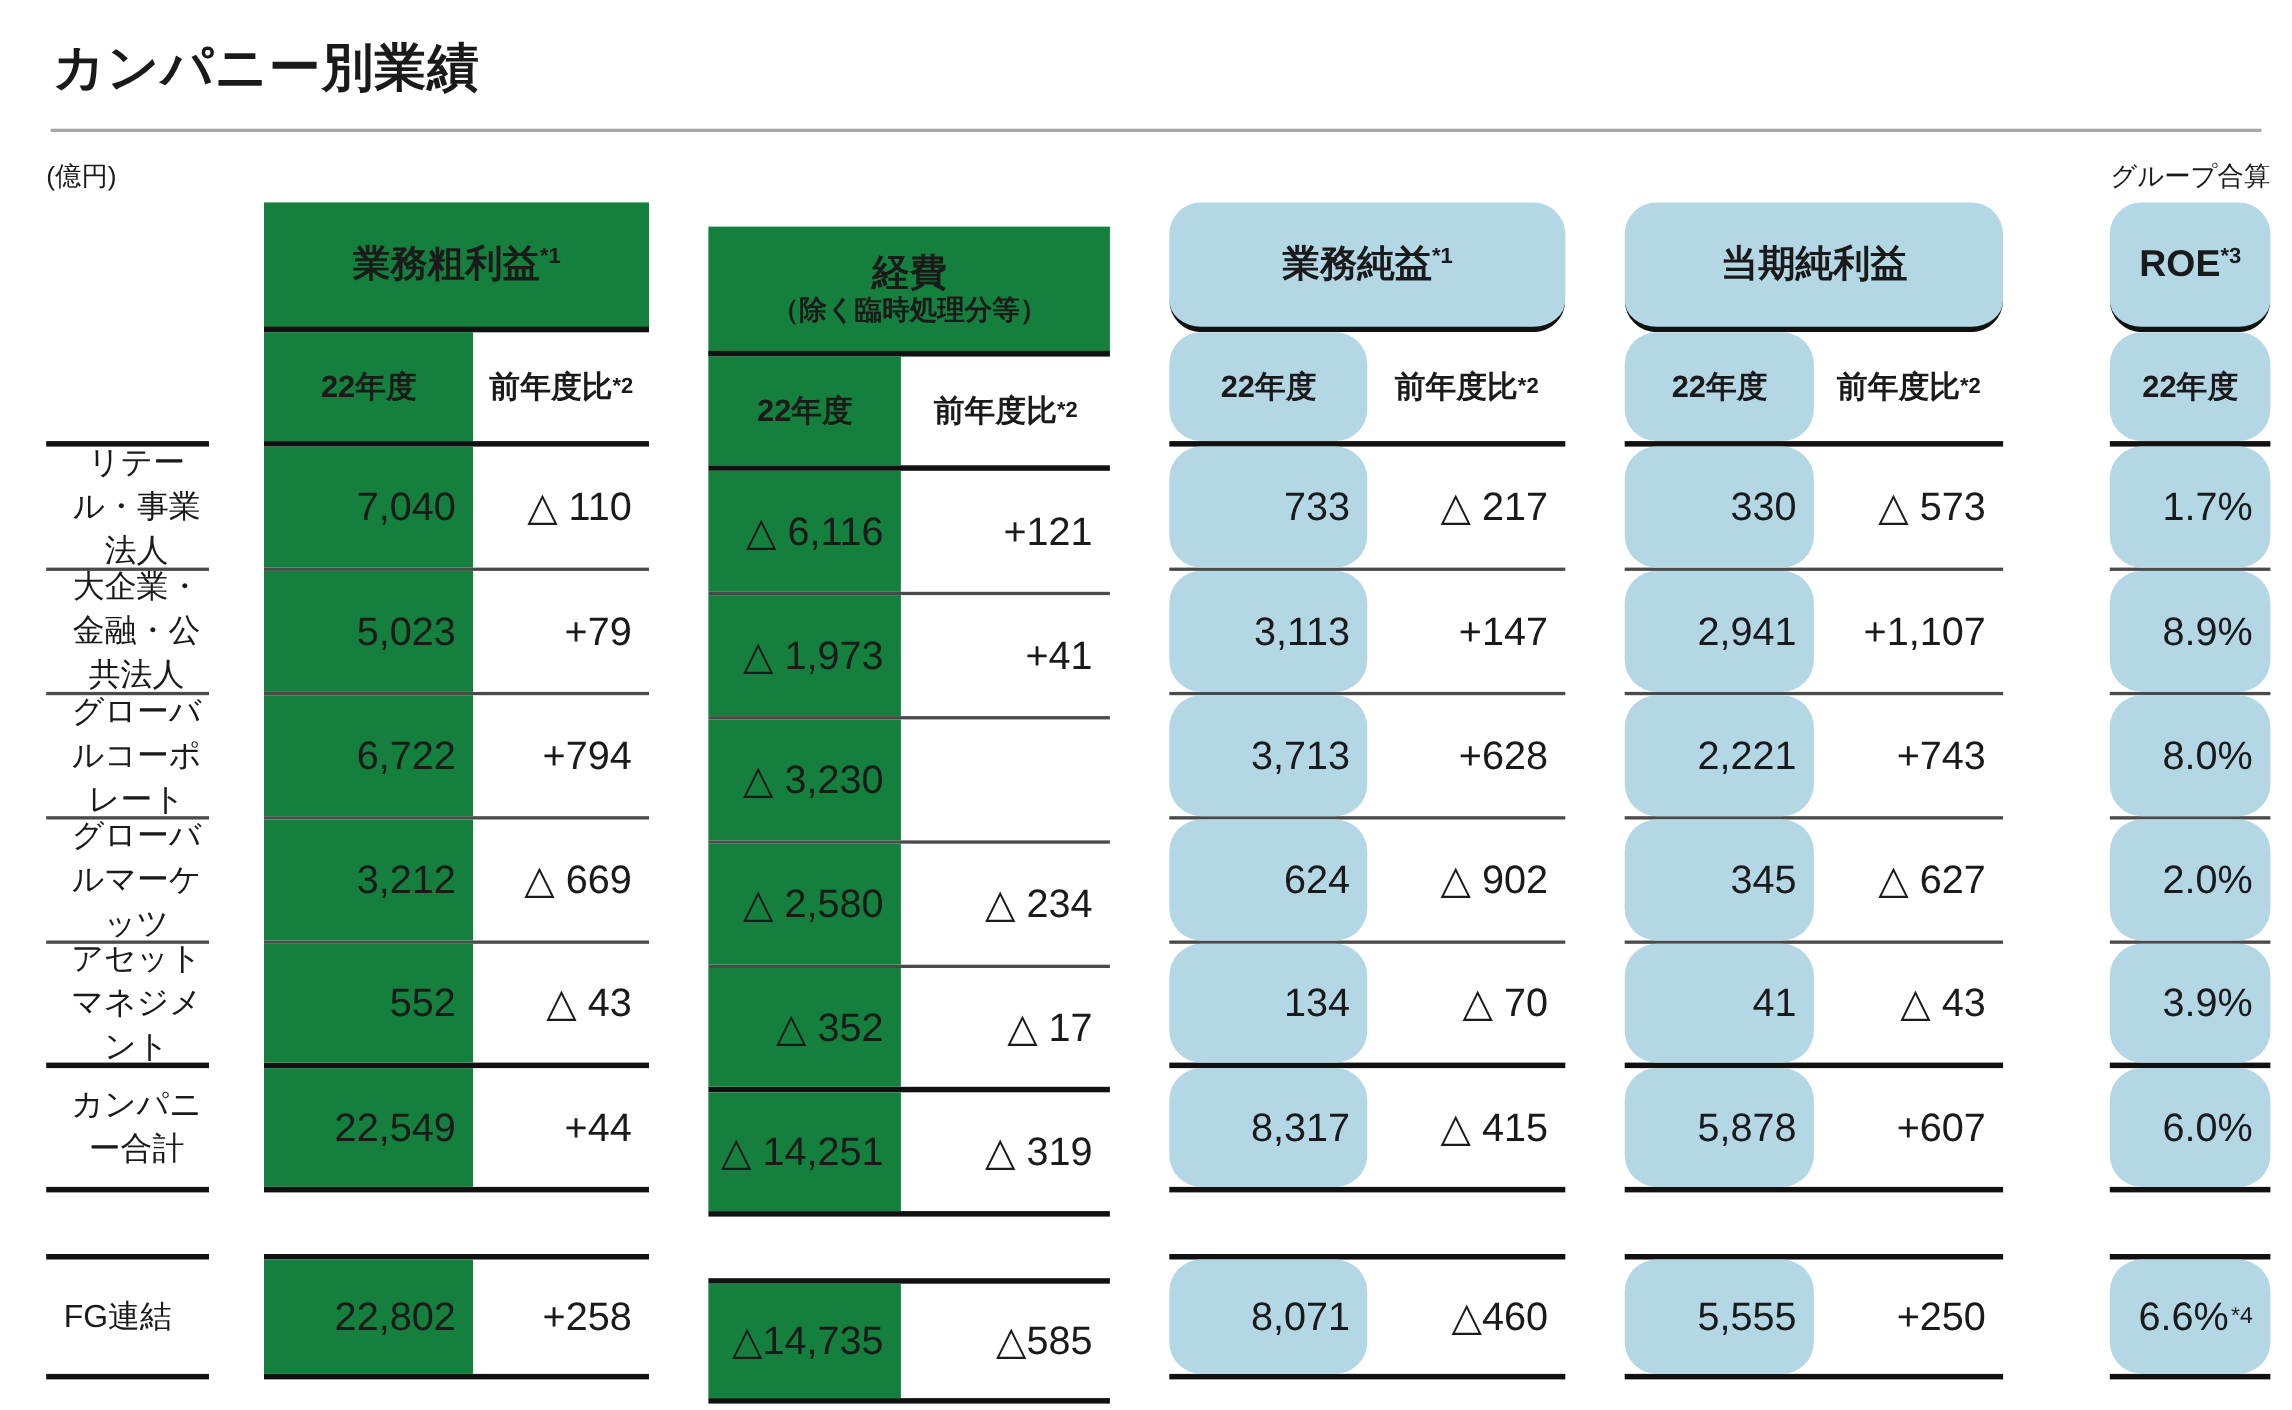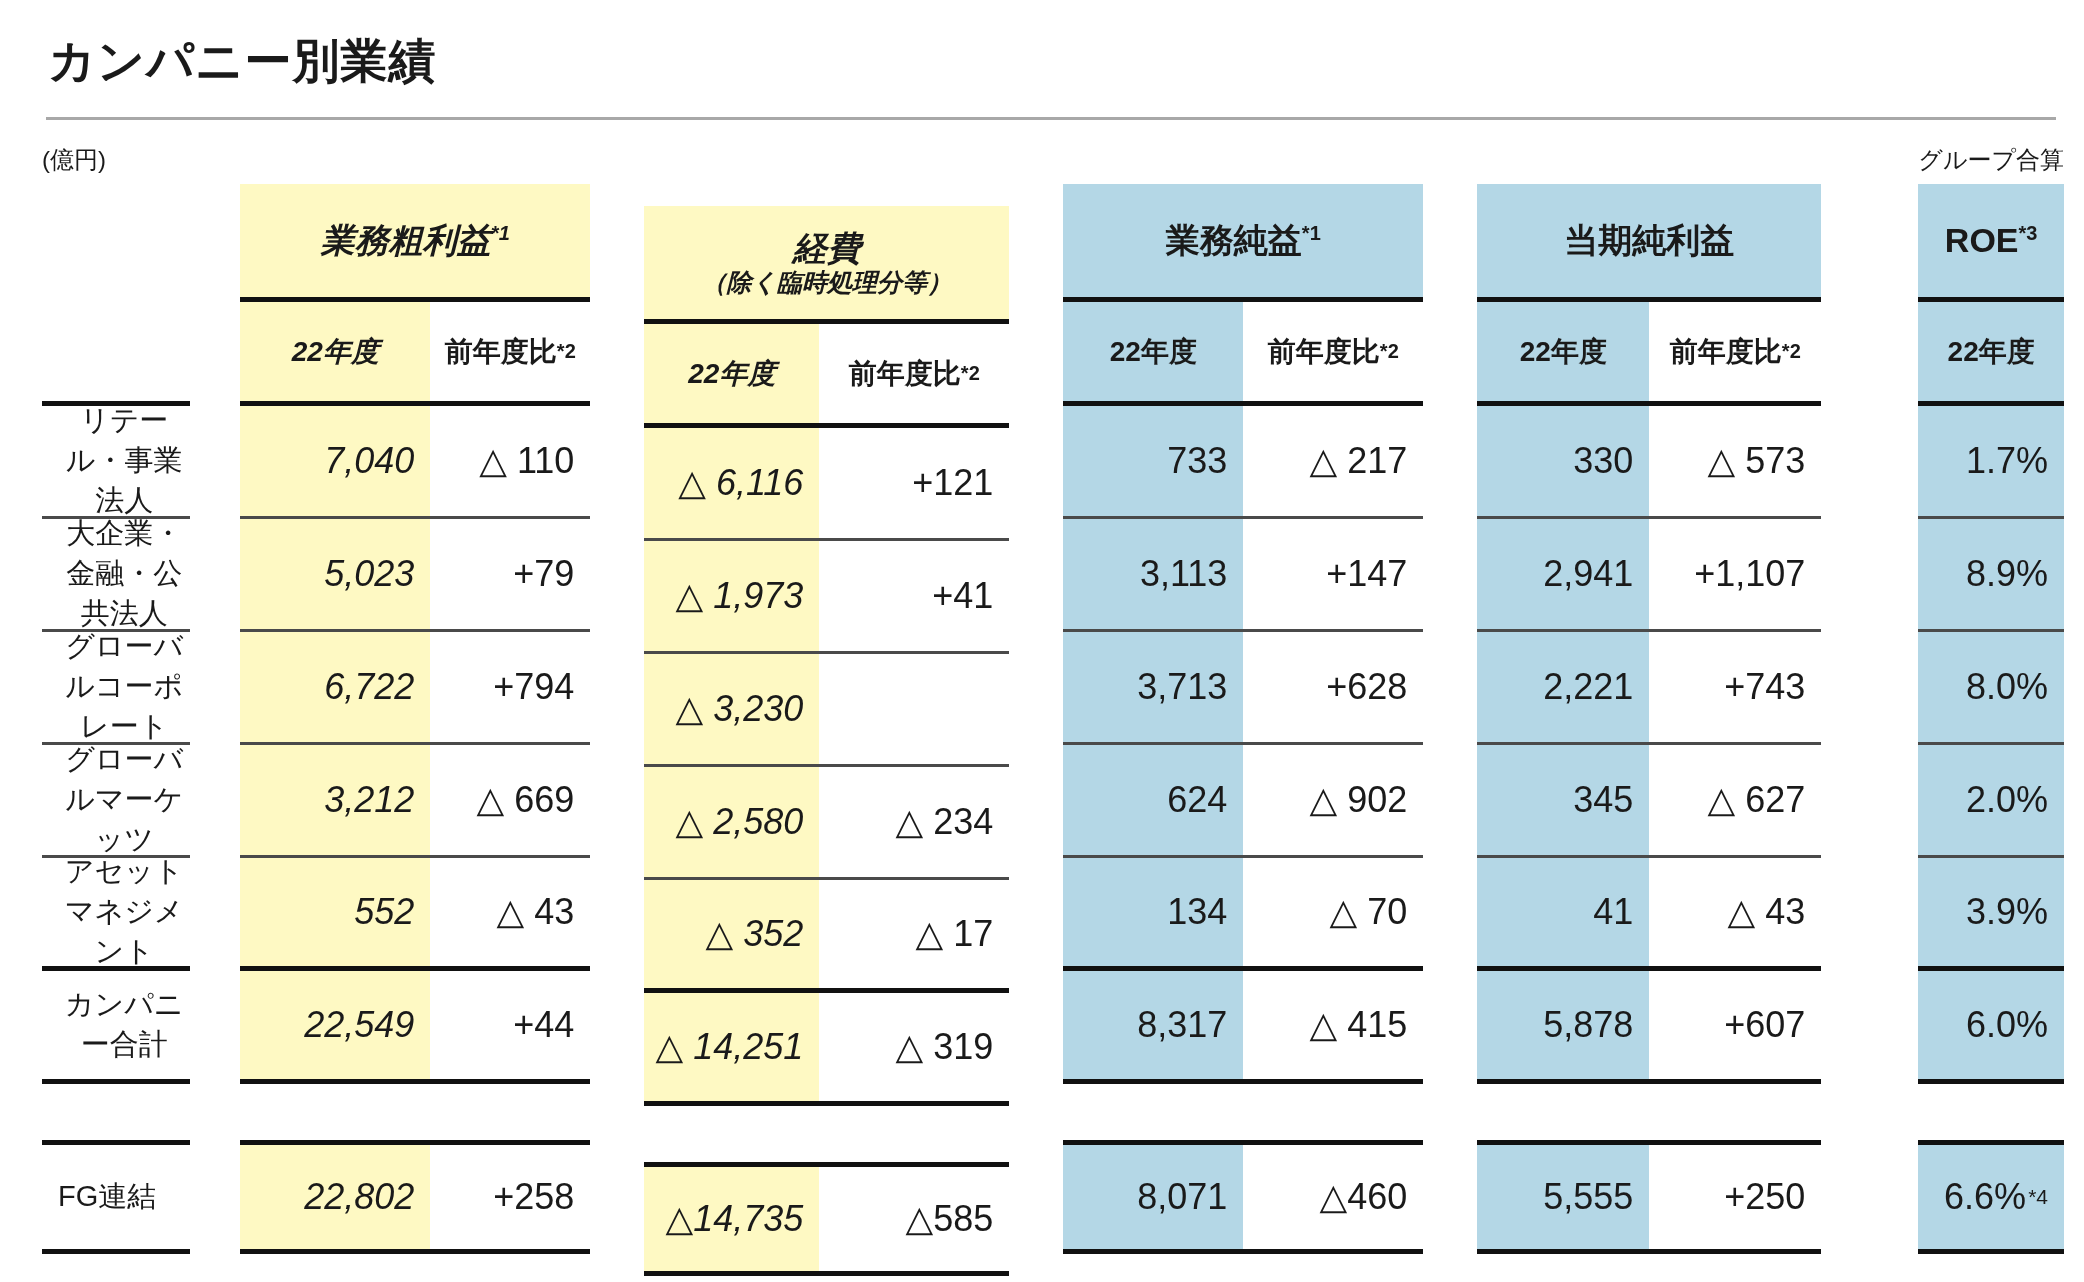--- a/index.html
+++ b/index.html
@@ -17,22 +17,22 @@
   .gap0{width:10px;flex:none;}
   .gap{width:14px;flex:none;}
 
   .lab{width:400px;}
   .g1{width:350px;} .g1 .a{width:190px;} .g1 .b{width:160px;}
   .g2{width:365px;margin-top:22px;} .g2 .a{width:175px;} .g2 .b{width:190px;}
   .g3{width:360px;} .g3 .a{width:180px;} .g3 .b{width:180px;}
   .g4{width:344px;} .g4 .a{width:172px;} .g4 .b{width:172px;}
   .g5{width:152px;margin-left:43px;}
 
-  .c-gray .fill{background:#fef9c3;font-style:italic;}
-  .c-blue .fill{background:#b4d7e6;}
+  .c-gray .fill{background:#15803d;}
+  .c-blue .fill{background:#b4d7e6;border-radius:29px;}
 
   *{box-sizing:border-box;}
   .pre{height:64px;display:flex;align-items:flex-end;padding-bottom:8px;font-size:24px;}
   .pre.right{justify-content:flex-end;white-space:nowrap;}
   .ghead{height:118px;border-bottom:5px solid #111;display:flex;align-items:center;justify-content:center;
          font-size:34px;font-weight:bold;text-align:center;line-height:1.15;}
   .ghead sup,.subcell sup{font-size:20px;font-weight:bold;}
   .ghead .sub2{font-size:25px;display:block;}
   .spacer-ghead{height:118px;}
   .subrow{height:104px;border-bottom:5px solid #111;display:flex;}

